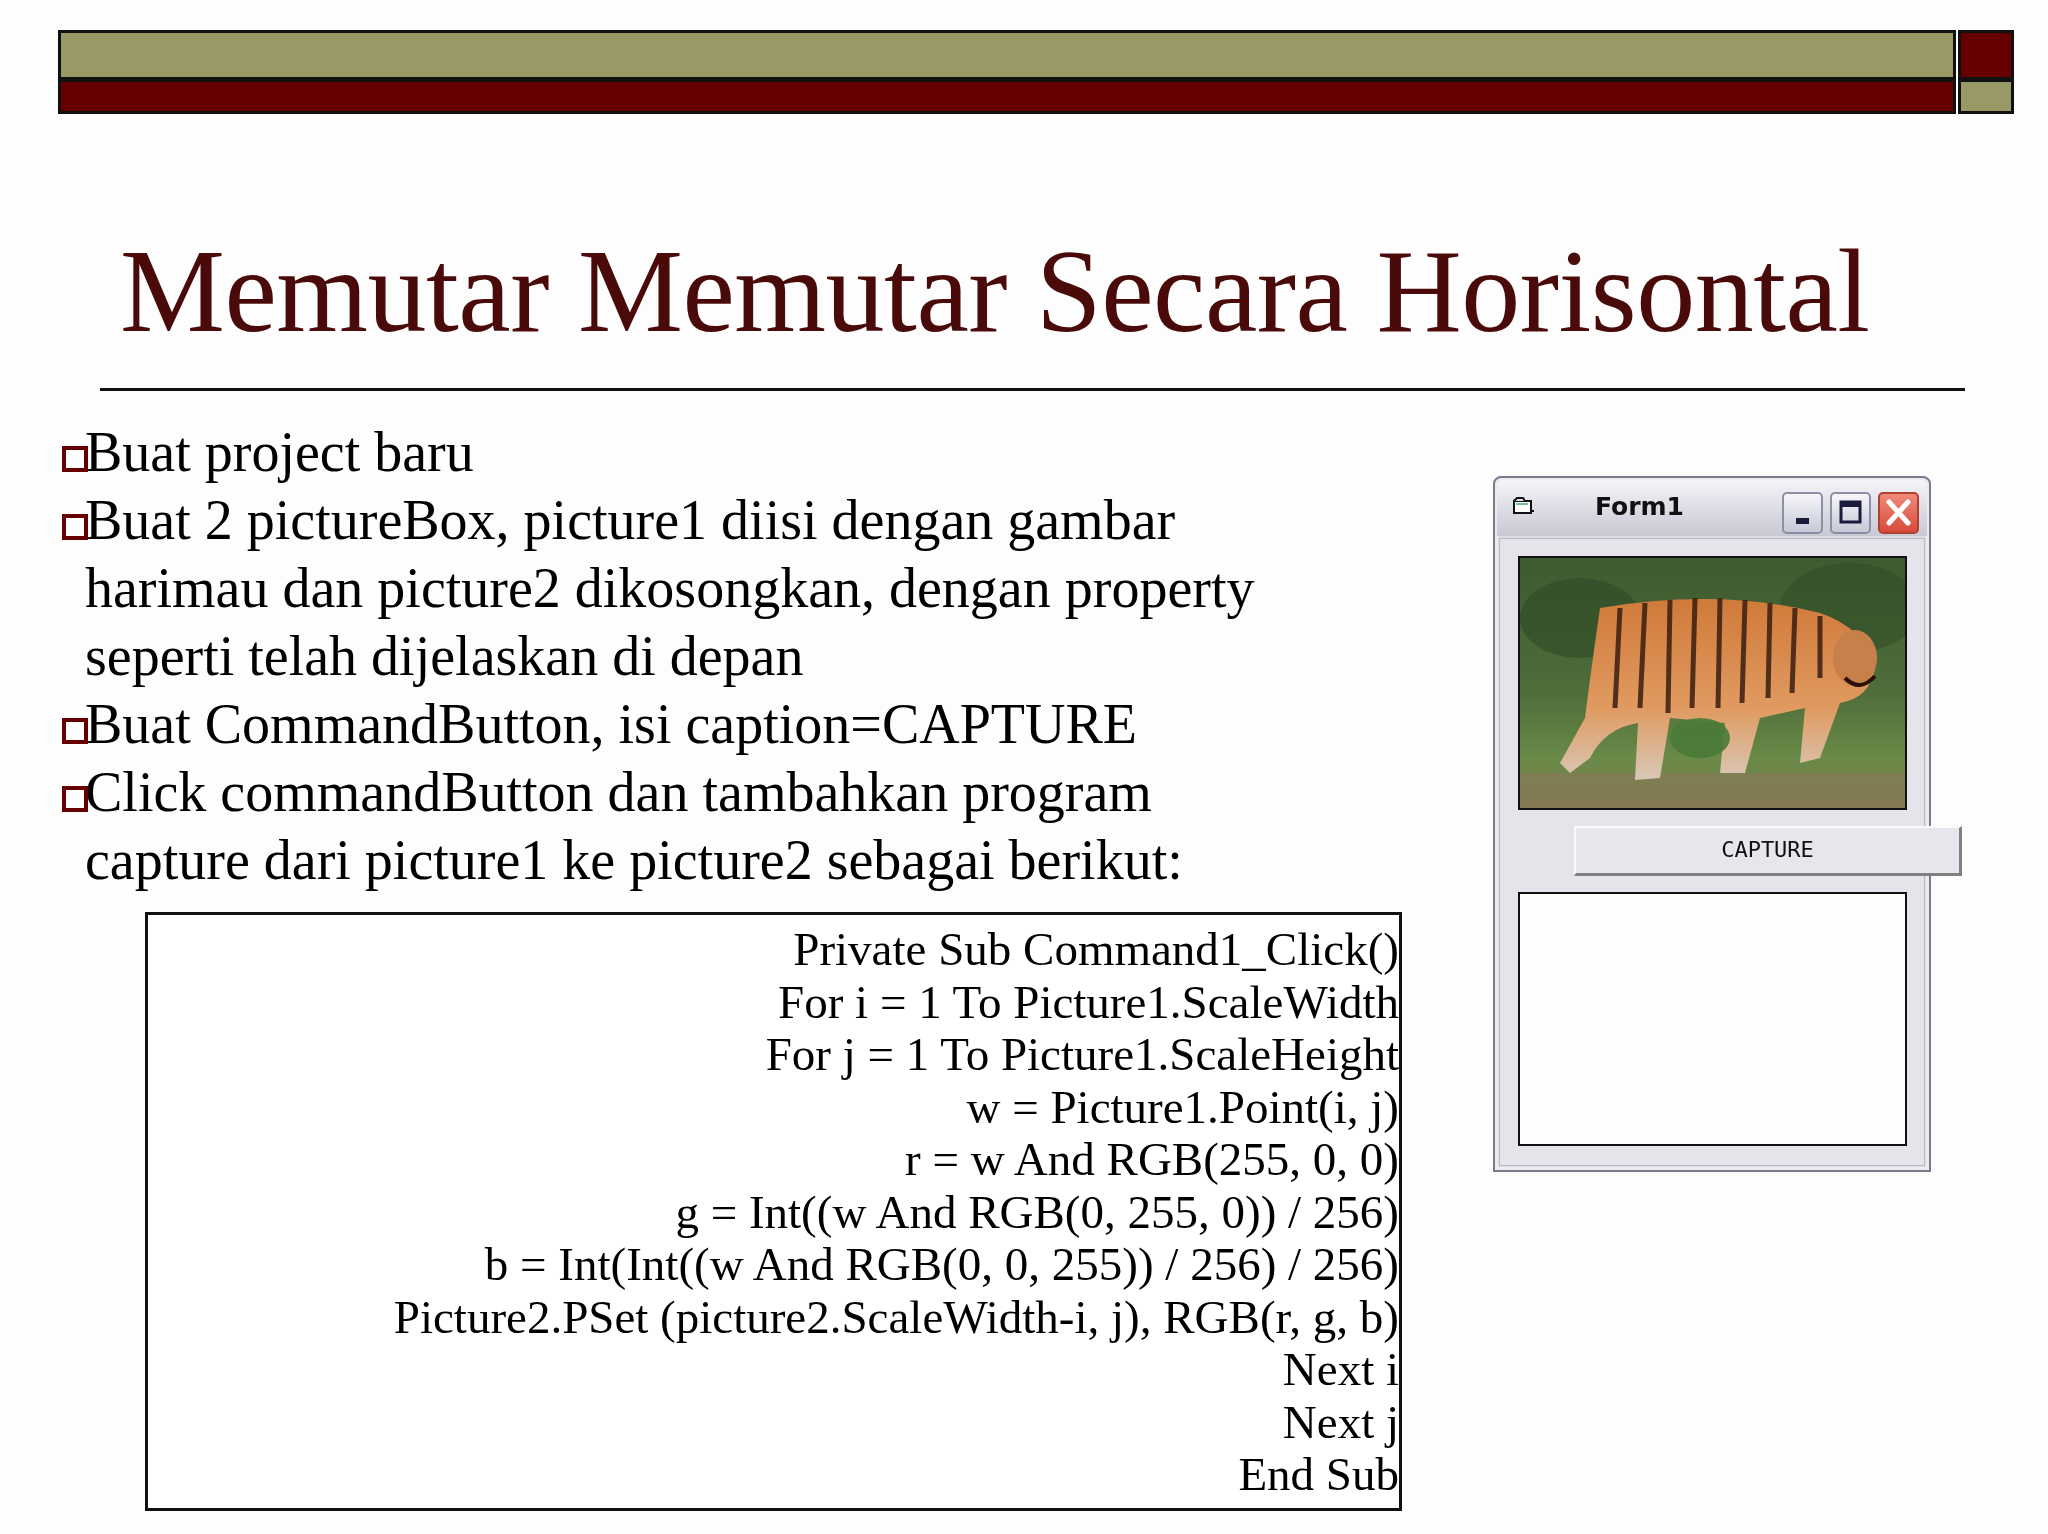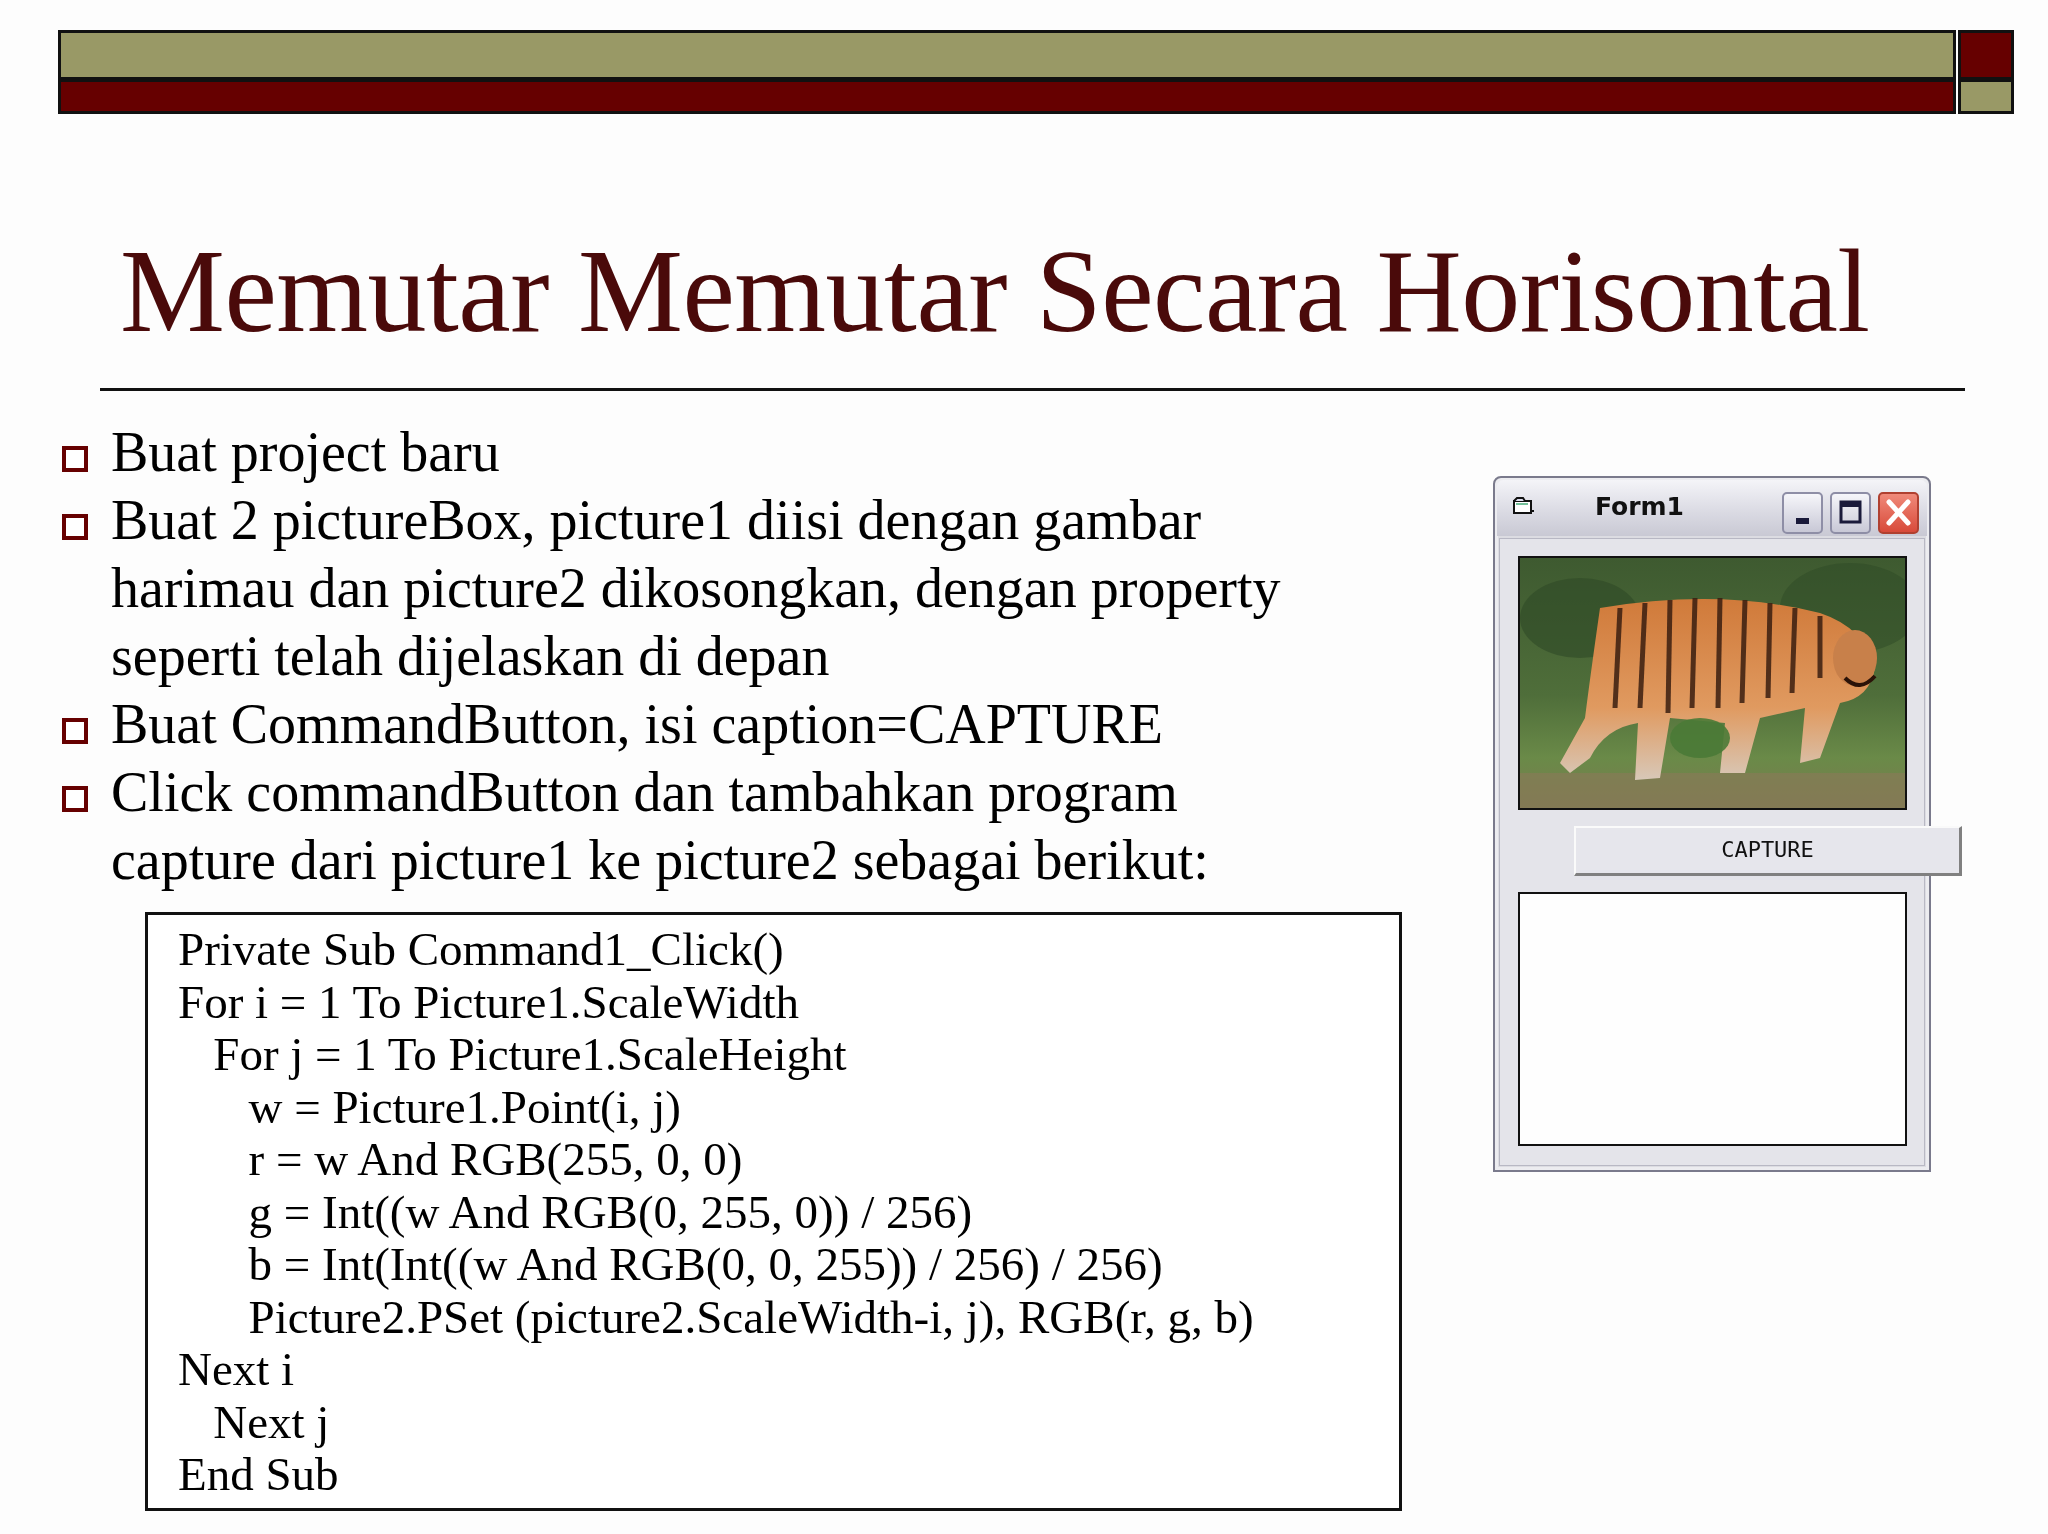--- a/index.html
+++ b/index.html
@@ -16,30 +16,31 @@
   .banner .sq-olive { position: absolute; left: 1900px; top: 50px; width: 56px; height: 34px; background: #999966; border: 3px solid #111; border-top-width: 2px; box-sizing: border-box; }
 
   .title {
     position: absolute; left: 120px; top: 232px;
     font-size: 118px; line-height: 120px; color: #4a0a0a;
     letter-spacing: -0.5px; white-space: nowrap;
   }
   .divider { position: absolute; left: 100px; top: 388px; width: 1865px; height: 3px; background: #111; }
 
   .bullets { position: absolute; left: 0; top: 418px; width: 1440px; }
-  .bullet { position: relative; padding-left: 111px; font-size: 56px; line-height: 68px; color: #000; white-space: nowrap; }
+  .bullet { position: relative; padding-left: 85px; font-size: 56px; line-height: 68px; color: #000; white-space: nowrap; }
   .bullet .marker {
     position: absolute; left: 62px; top: 28px; width: 18px; height: 18px;
     border: 4px solid #660000; background: #fff;
   }
 
   .codebox {
     position: absolute; left: 145px; top: 912px; width: 1257px; height: 599px;
     border: 3px solid #111; box-sizing: border-box; background: #fff;
     padding: 8px 0 10px 30px;
+    text-align: right;
   }
   .codeline { font-size: 47px; line-height: 52.5px; color: #000; white-space: pre; }
 
   
   .win {
     position: absolute; left: 1493px; top: 476px; width: 438px; height: 696px;
     background: #dcdce2; border: 2px solid #7a7a8c; border-radius: 8px 8px 0 0;
     box-sizing: border-box; box-shadow: inset 0 0 0 3px #ececf0;
   }
   .titlebar {

